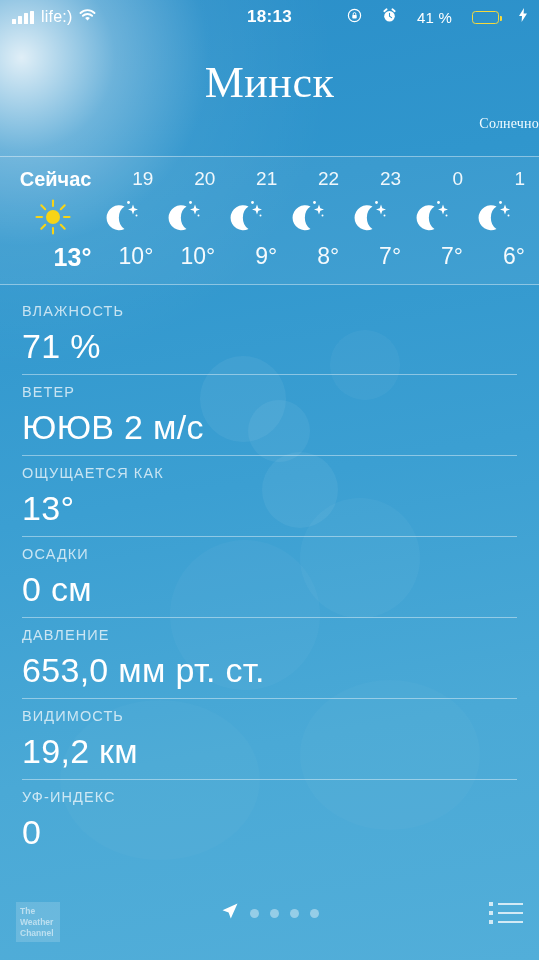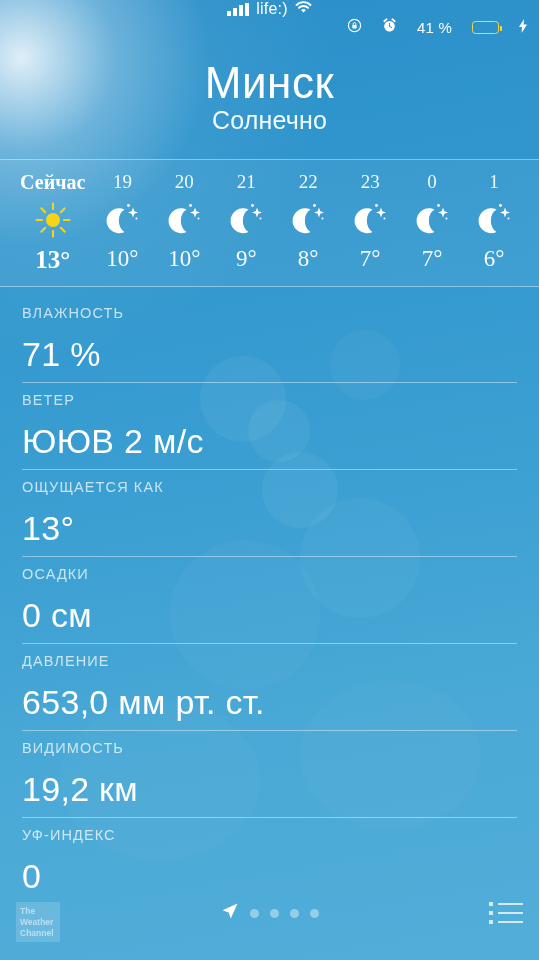--- a/index.html
+++ b/index.html
@@ -31,67 +31,66 @@
 
   
   #statusbar {
     position:relative; z-index:5;
     height:34px; width:100%;
     display:flex; align-items:center;
     padding:0 12px;
     color:#ffffff;
     font-size:16px;
     letter-spacing:0.2px;
-    flex-direction:column;
   }
   .sb-left { display:flex; align-items:center; gap:7px; flex:1; }
   .sb-center { position:absolute; left:0; right:0; text-align:center; font-weight:bold; font-size:17px; letter-spacing:0.3px; pointer-events:none;}
   .sb-right { display:flex; align-items:center; gap:20px; margin-left:auto; z-index:2; }
   .bars { display:flex; align-items:flex-end; gap:2px; height:13px; }
   .bars i { display:block; width:4px; background:#fff; border-radius:0.5px; }
   .bars i:nth-child(1){height:5px;} .bars i:nth-child(2){height:8px;}
   .bars i:nth-child(3){height:11px;} .bars i:nth-child(4){height:13px;}
   .carrier { font-size:16px; }
   .battpct { font-size:15px; }
   .batt {
     position:relative; width:27px; height:13px;
     border:1.4px solid #f5d93c; border-radius:3.5px; padding:1.4px;
   }
   .batt .fill { height:100%; width:41%; background:#f5d93c; border-radius:1.6px; }
   .batt:after { content:""; position:absolute; right:-4px; top:4px; width:2px; height:5px; background:#f5d93c; border-radius:0 1px 1px 0; }
 
   
-  #header { position:relative; z-index:5; text-align:center; padding-top:26px; }
+  #header { position:relative; z-index:5; text-align:center; padding-top:26px;font-family:Liberation Serif, serif; }
   #city { font-size:44px; font-weight:300; color:#fff; letter-spacing:0.5px; line-height:1.05; }
-  #condition { font-size:25px; font-weight:400; color:#f2fbff; letter-spacing:0.2px; }
+  #condition { font-size:14px; font-weight:400; color:#f2fbff; margin-top:10px; letter-spacing:0.2px;text-align:right; }
 
   
   #hourly {
     position:relative; z-index:5;
     margin-top:24px;
     background:rgba(255,255,255,0.055);
     border-top:1px solid rgba(255,255,255,0.40);
     border-bottom:1px solid rgba(255,255,255,0.40);
     padding:11px 14px 12px 14px;
   }
   .hrow { display:flex; }
-  .hcell { flex:1; text-align:center;font-family:Liberation Serif, serif; }
+  .hcell { flex:1; text-align:right; }
   .hcell.now { flex:1.25; }
   .h-time { font-size:19px; color:rgba(255,255,255,0.92); font-weight:400; }
   .hcell.now .h-time { font-weight:bold; color:#fff; font-size:20px; }
   .h-icon { height:52px; display:flex; align-items:center; justify-content:center; }
   .h-temp { font-size:23px; color:rgba(255,255,255,0.95); font-weight:400; }
   .hcell.now .h-temp { font-weight:bold; color:#fff; font-size:25px; }
 
   
   #details { position:relative; z-index:5; padding:0 22px; margin-top:9px; }
   .drow { padding:9px 0 8px 0; border-bottom:1px solid rgba(255,255,255,0.42); }
   .drow:last-child { border-bottom:none; }
   .d-label { font-size:14.5px; letter-spacing:1.1px; color:rgba(255,255,255,0.72); text-transform:uppercase; }
-  .d-value { font-size:34px; font-weight:300; color:#ffffff; margin-top:14px; letter-spacing:0.3px; }
+  .d-value { font-size:34px; font-weight:300; color:#ffffff; margin-top:8px; letter-spacing:0.3px; }
 
   
   #bottombar {
     position:absolute; left:0; bottom:0; z-index:6;
     width:100%; height:58px;
     display:flex; padding:0 16px;
   }
   #twc-logo {
     width:44px; height:40px;
     background:rgba(255,255,255,0.16);
@@ -131,20 +130,21 @@
         </span>
       <span class="carrier">life:)</span>
       <span>
         <svg width="17" height="13" viewBox="0 0 17 13">
           <path d="M8.5 11.6 L6.1 9.0 A3.6 3.6 0 0 1 10.9 9.0 Z" fill="#fff"></path>
           <path d="M3.9 6.8 A6.6 6.6 0 0 1 13.1 6.8" stroke="#fff" stroke-width="1.9" fill="none" stroke-linecap="round"></path>
           <path d="M1.5 4.0 A10 10 0 0 1 15.5 4.0" stroke="#fff" stroke-width="1.9" fill="none" stroke-linecap="round"></path>
         </svg>
       </span>
     </div>
+    <div class="sb-center">18:13</div>
     <div class="sb-right">
       <span>
         <svg width="15" height="15" viewBox="0 0 15 15">
           <circle cx="7.5" cy="7.5" r="6.1" stroke="#fff" stroke-width="1.2" fill="none"></circle>
           <rect x="5.3" y="6.9" width="4.4" height="3.6" rx="0.7" fill="#fff"></rect>
           <path d="M6.2 6.9 V5.9 a1.3 1.3 0 0 1 2.6 0 V6.9" stroke="#fff" stroke-width="1" fill="none"></path>
         </svg>
       </span>
       <span>
         <svg width="15" height="15" viewBox="0 0 15 15">

